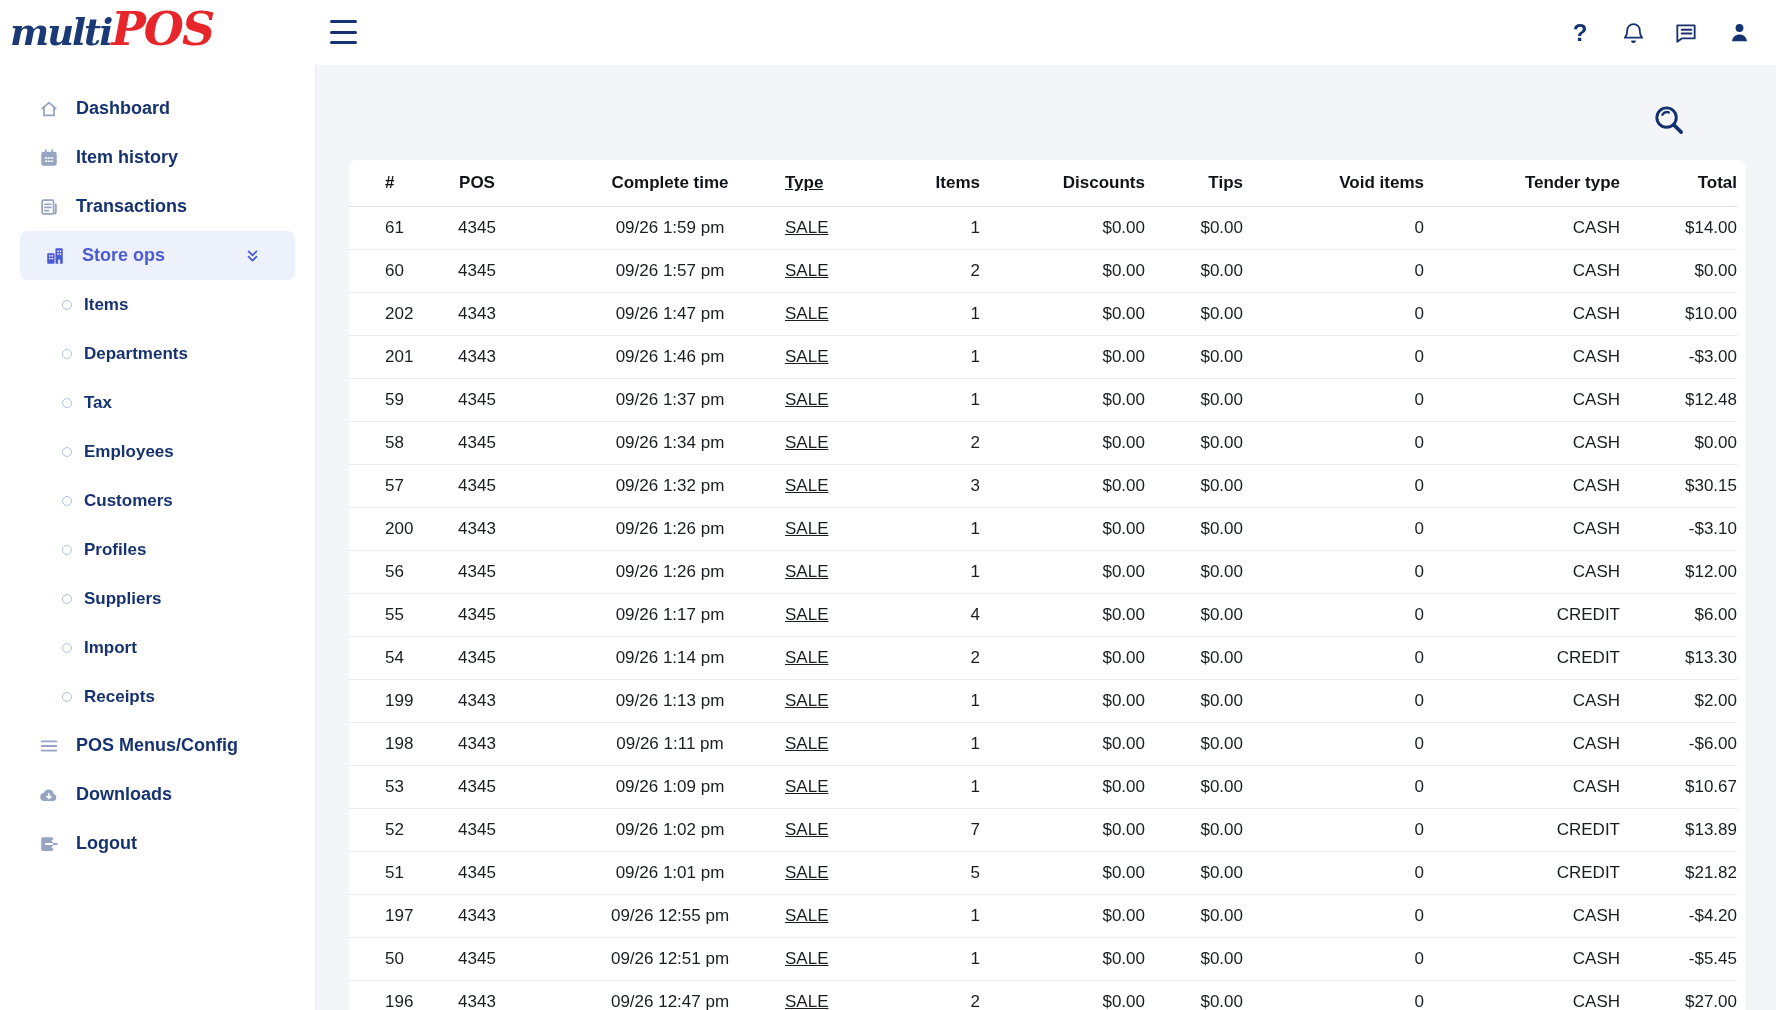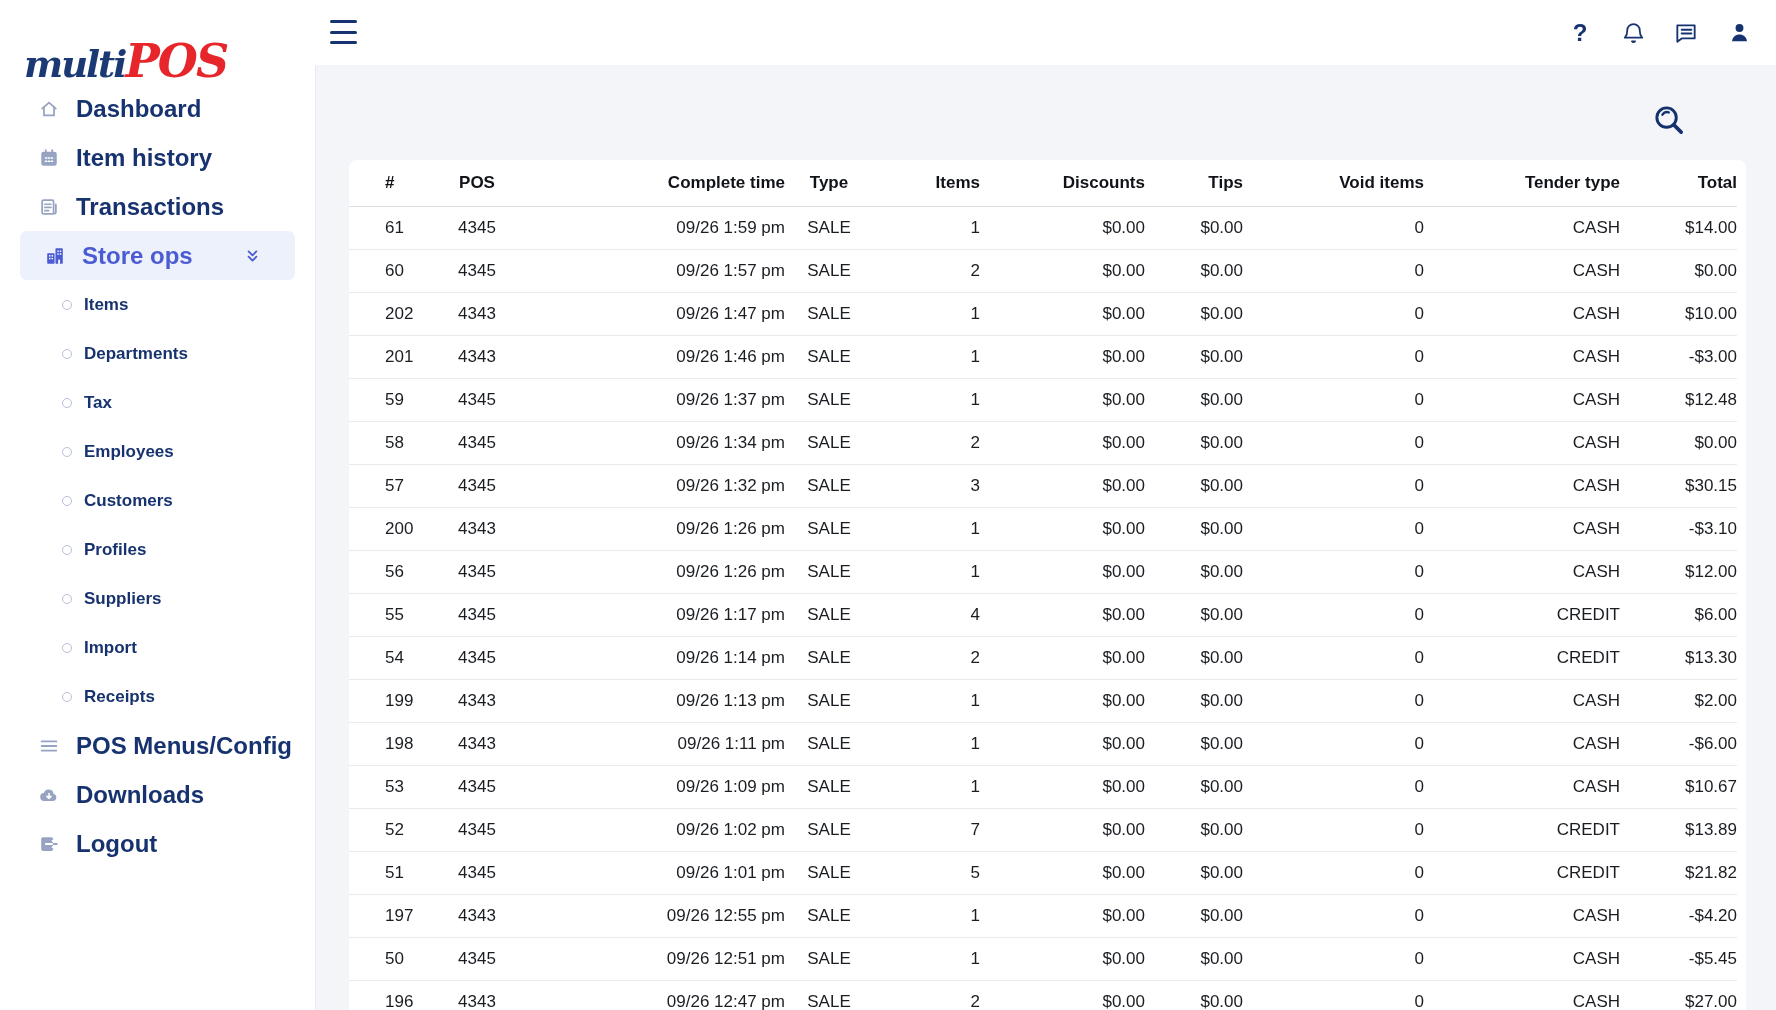--- a/index.html
+++ b/index.html
@@ -1,39 +1,39 @@
 <!DOCTYPE html>
 <html><head>
 <meta charset="utf-8">
 <style>
   * { margin:0; padding:0; box-sizing:border-box; }
   html,body { width:1776px; height:1010px; overflow:hidden;
     font-family:"Liberation Sans", sans-serif; background:#f4f5f9; }
 
   
   .topbar { position:fixed; top:0; left:0; width:1776px; height:65px; background:#ffffff; z-index:20; }
-  .logo { position:absolute; left:24px; top:2px; cursor:pointer; white-space:nowrap;margin-top:32px; }
+  .logo { position:absolute; left:10px; top:2px; cursor:pointer; white-space:nowrap; }
   .logo-multi { font-family:"DejaVu Serif", serif; font-style:italic; font-weight:700;
     font-size:37px; color:#1b3a75; letter-spacing:-2px; }
   .logo-pos { font-family:"DejaVu Serif", serif; font-style:italic; font-weight:700;
     font-size:46px; color:#e7262b; letter-spacing:-2px; }
   .hamburger { position:absolute; left:330px; top:20px; width:27px; height:24px;
     background:none; border:none; cursor:pointer; display:flex; flex-direction:column; justify-content:space-between; }
   .hamburger span { display:block; width:27px; height:3px; background:#17336f; border-radius:2px; }
   .topbar-right { position:absolute; right:24px; top:0; height:65px; display:flex; align-items:center; gap:27px; }
   .tb-icon { width:26px; height:26px; display:flex; align-items:center; justify-content:center;
     background:none; border:none; cursor:pointer; color:#17336f; }
   .tb-help { font-size:24px; font-weight:700; color:#17336f; font-family:"Liberation Sans",sans-serif; }
 
   
   .sidebar { position:fixed; top:65px; left:0; width:316px; height:945px; background:#ffffff;
     border-right:1px solid #e9ebf2; padding-top:19px; }
   .nav-item { height:49px; display:flex; align-items:center; padding-left:38px; cursor:pointer; position:relative; }
   .nav-item .ico { width:22px; height:22px; margin-right:16px; display:flex; align-items:center; justify-content:center; flex:none; }
-  .nav-item .lbl { font-size:24px; font-weight:700; color:#17336f; }
+  .nav-item .lbl { font-size:18px; font-weight:700; color:#17336f; }
   .nav-item.active { background:#edf1fb; border-radius:7px; margin:0 20px 0 20px; padding-left:24px; }
   .nav-item.active .lbl { color:#4b5bd3; }
   .nav-item .chev { position:absolute; right:34px; top:50%; transform:translateY(-50%); display:flex; }
   .sub-item { height:49px; display:flex; align-items:center; padding-left:62px; cursor:pointer; }
   .sub-item .bullet { width:10px; height:10px; border:1.5px solid #b6c0d6; border-radius:50%; margin-right:12px; flex:none; }
   .sub-item .lbl { font-size:17px; font-weight:700; color:#17336f; }
 
   
   .content { position:fixed; left:316px; top:65px; width:1460px; height:945px; }
   .search-btn { position:absolute; right:90px; top:38px; width:34px; height:34px;
@@ -44,22 +44,22 @@
   table { width:100%; border-collapse:collapse; table-layout:fixed; }
   col.c1{width:90px}  col.c2{width:76px}  col.c3{width:270px} col.c4{width:88px}  col.c5{width:107px}
   col.c6{width:165px} col.c7{width:98px}  col.c8{width:181px} col.c9{width:196px} col.c10{width:117px}
   thead th { height:46px; font-size:17px; font-weight:700; color:#101318;
     border-bottom:1px solid #dddfe4; white-space:nowrap; }
   tbody td { height:43px; font-size:17px; font-weight:400; color:#1a1d22;
     border-bottom:1px solid #e9eaee; white-space:nowrap; overflow:hidden; }
   tbody tr { cursor:pointer; }
   th:nth-child(1), td:nth-child(1) { text-align:left; padding-left:36px; }
   th:nth-child(2), td:nth-child(2) { text-align:center; }
-  th:nth-child(3), td:nth-child(3) { text-align:right; padding-left:40px; }
-  th:nth-child(4), td:nth-child(4) { text-align:center; }
+  th:nth-child(3), td:nth-child(3) { text-align:center; padding-left:40px; }
+  th:nth-child(4), td:nth-child(4) { text-align:left;text-decoration:underline; }
   th:nth-child(n+5), td:nth-child(n+5) { text-align:right; }
 </style>
 </head>
 <body>
 
 <header class="topbar">
   <div class="logo">
     <span class="logo-multi">multi</span><span class="logo-pos">POS</span>
   </div>
   <button class="hamburger" aria-label="menu">

